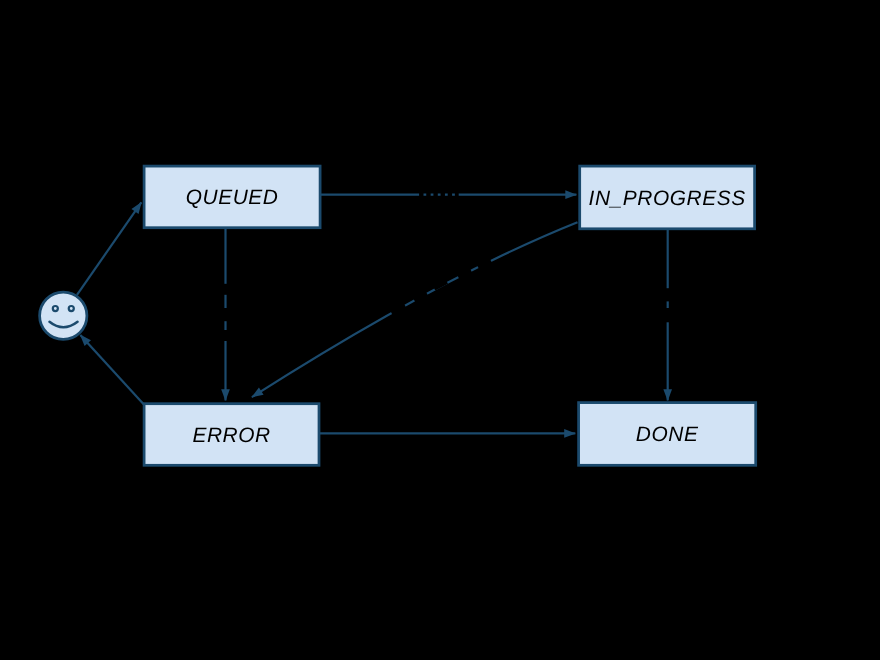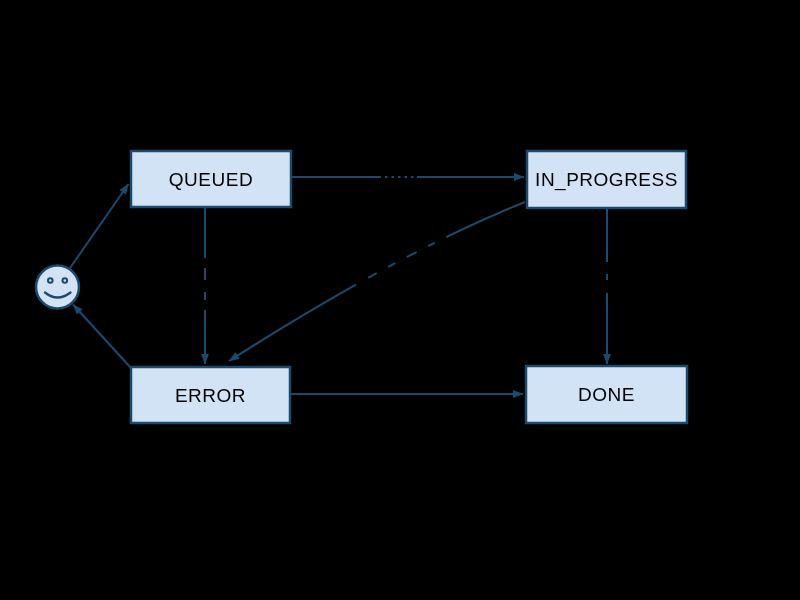--- a/index.html
+++ b/index.html
@@ -8,20 +8,21 @@
     --nodefill:#d2e3f5;
     --nodetext:#000000;
   }
   html,body{margin:0;padding:0;background:var(--bg);}
   .stage{
     position:relative;
     width:780px;height:600px;
     background:var(--bg);
     overflow:hidden;
     font-family:"Liberation Sans", sans-serif;
+    font-style:italic;
   }
   svg{display:block;}
   .node-box{fill:var(--nodefill);stroke:var(--navy);stroke-width:2.5;}
   .node-label{
     font-family:"Liberation Sans", sans-serif;
     font-size:19px;
     letter-spacing:0.5px;
     fill:var(--nodetext);
     text-anchor:middle;
   }

